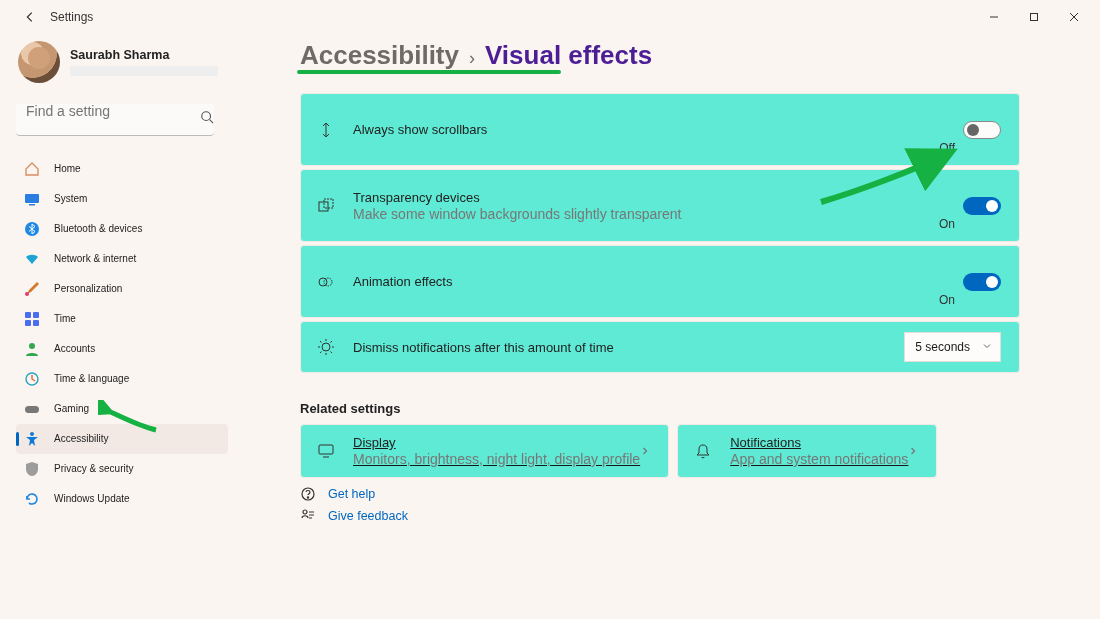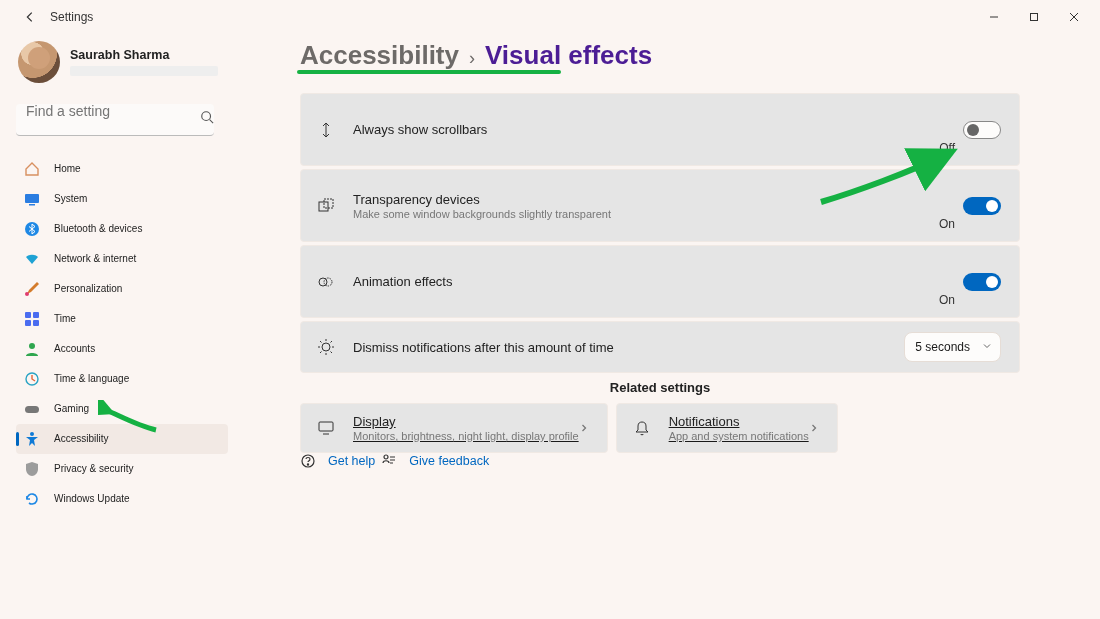--- a/index.html
+++ b/index.html
@@ -40,47 +40,47 @@
 
   
   .main { position:absolute; left:300px; top:40px; width:720px; }
   .breadcrumb { display:flex; align-items:baseline; position:relative; }
   .bc-parent { font-size:26px; font-weight:600; color:#6d6a68; }
   .bc-sep { font-size:18px; color:#6d6a68; margin:0 10px; }
   .bc-title { font-size:26px; font-weight:700; color:#4c1d95; }
   .underline-annot { position:absolute; left:-3px; top:30px; width:264px; height:4px; background:#15b143; border-radius:3px; }
 
   .cards { margin-top:22px; display:flex; flex-direction:column; gap:3px;}
-  .card { background:#e5e5e5; border:1px solid #f0e9e4; border-radius:4px; display:flex; align-items:center; padding:10px 18px 10px 14px; min-height:50px;}
+  .card { background:#5eead4; border:1px solid #f0e9e4; border-radius:4px; display:flex; align-items:center; padding:10px 18px 10px 14px; min-height:50px;}
   .card .card-icon { width:22px; height:22px; display:flex; align-items:center; justify-content:center; margin-right:16px; color:#333;}
   .card .card-icon svg { width:18px; height:18px; }
   .card-body { flex:1; }
   .card-title { font-size:13px; color:#222;}
-  .card-sub { font-size:11px; color:#777; margin-top:1px;}
+  .card-sub { font-size:14px; color:#777; margin-top:1px;}
   .card-right { display:flex; align-items:center; gap:8px; }
   .state-label { font-size:12px; color:#333;margin-top:37px; }
 
   
   .toggle { width:38px; height:18px; border-radius:20px; position:relative; }
   .toggle.on { background:#0067c0; }
   .toggle.off { background:#fdfcfb; border:1px solid #888;}
   .toggle .knob { width:12px; height:12px; border-radius:50%; position:absolute; top:3px; }
   .toggle.on .knob { background:#fff; right:3px; }
   .toggle.off .knob { background:#666; left:3px; top:2px;}
 
   
-  .dropdown { height:30px; min-width:84px; background:#fdfcfb; border:1px solid #e6ddd6; border-radius:8px; display:flex; align-items:center; padding:0 8px 0 10px; gap:12px; font-size:12px;}
+  .dropdown { height:30px; min-width:84px; background:#fdfcfb; border:1px solid #e6ddd6; border-radius:0; display:flex; align-items:center; padding:0 8px 0 10px; gap:12px; font-size:12px;}
   .chev { color:#666; }
 
-  .section-label { font-size:13px; font-weight:600; color:#222; margin-top:7px; margin-bottom:8px;text-align:center;}
+  .section-label { font-size:13px; font-weight:600; color:#222; margin-top:28px; margin-bottom:8px;}
 
   .wide-cards { display:flex; flex-direction:row; gap:8px;text-decoration:underline;}
   .wide-cards .card .chev-r { color:#777; }
 
-  .help-links { margin-top:0; display:flex; gap:6px;}
+  .help-links { margin-top:8px; display:flex; flex-direction:column; gap:6px;}
   .help-link { display:flex; align-items:center; gap:12px; font-size:12.5px; }
   .help-link .lk-icon{ width:16px; height:16px; color:#333;}
   .help-link a { color:#0067c0; text-decoration:none; }
 
   
   .arrow-svg { position:absolute; pointer-events:none; }
 </style>
 </head>
 <body>
 

